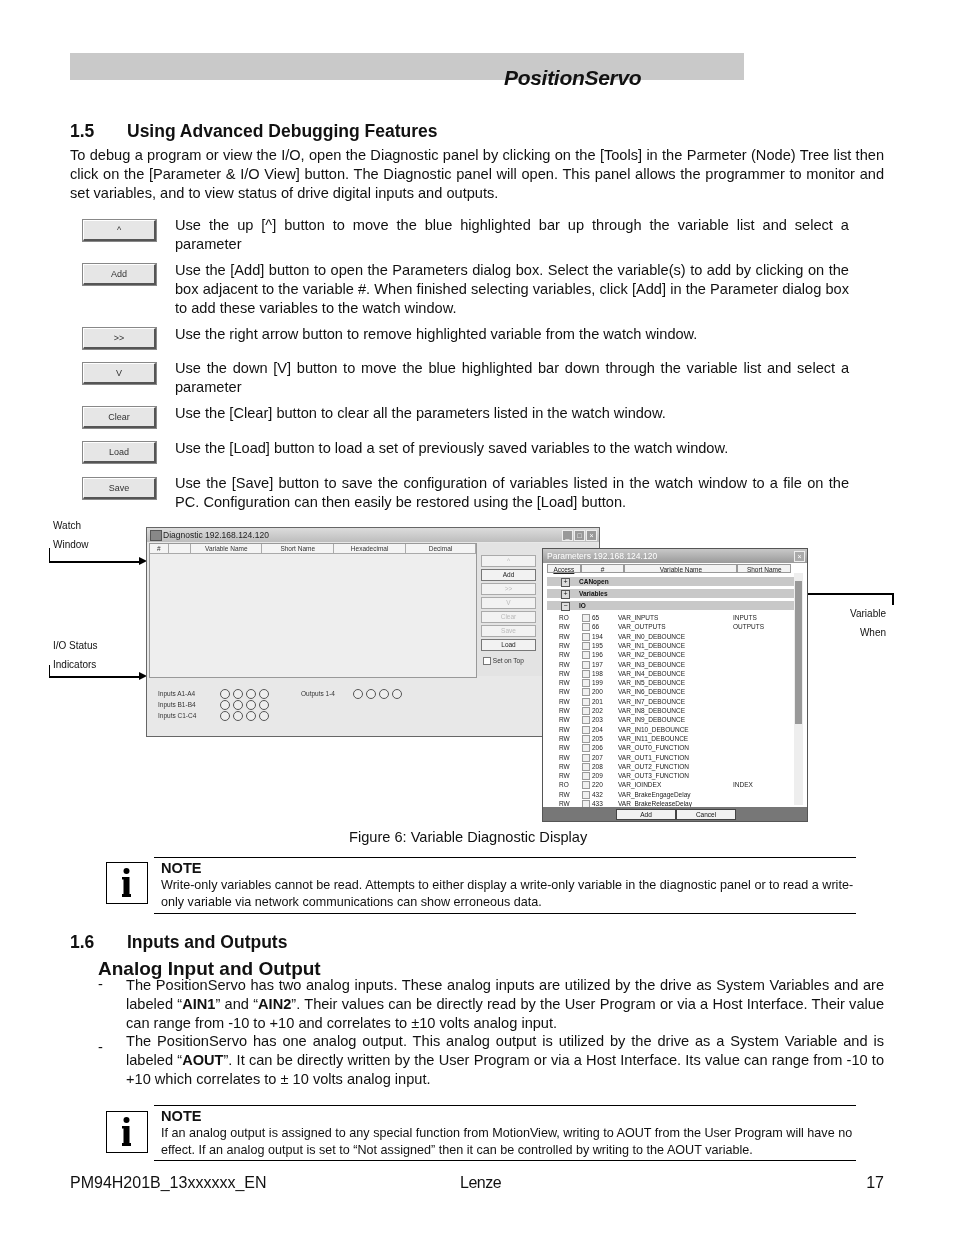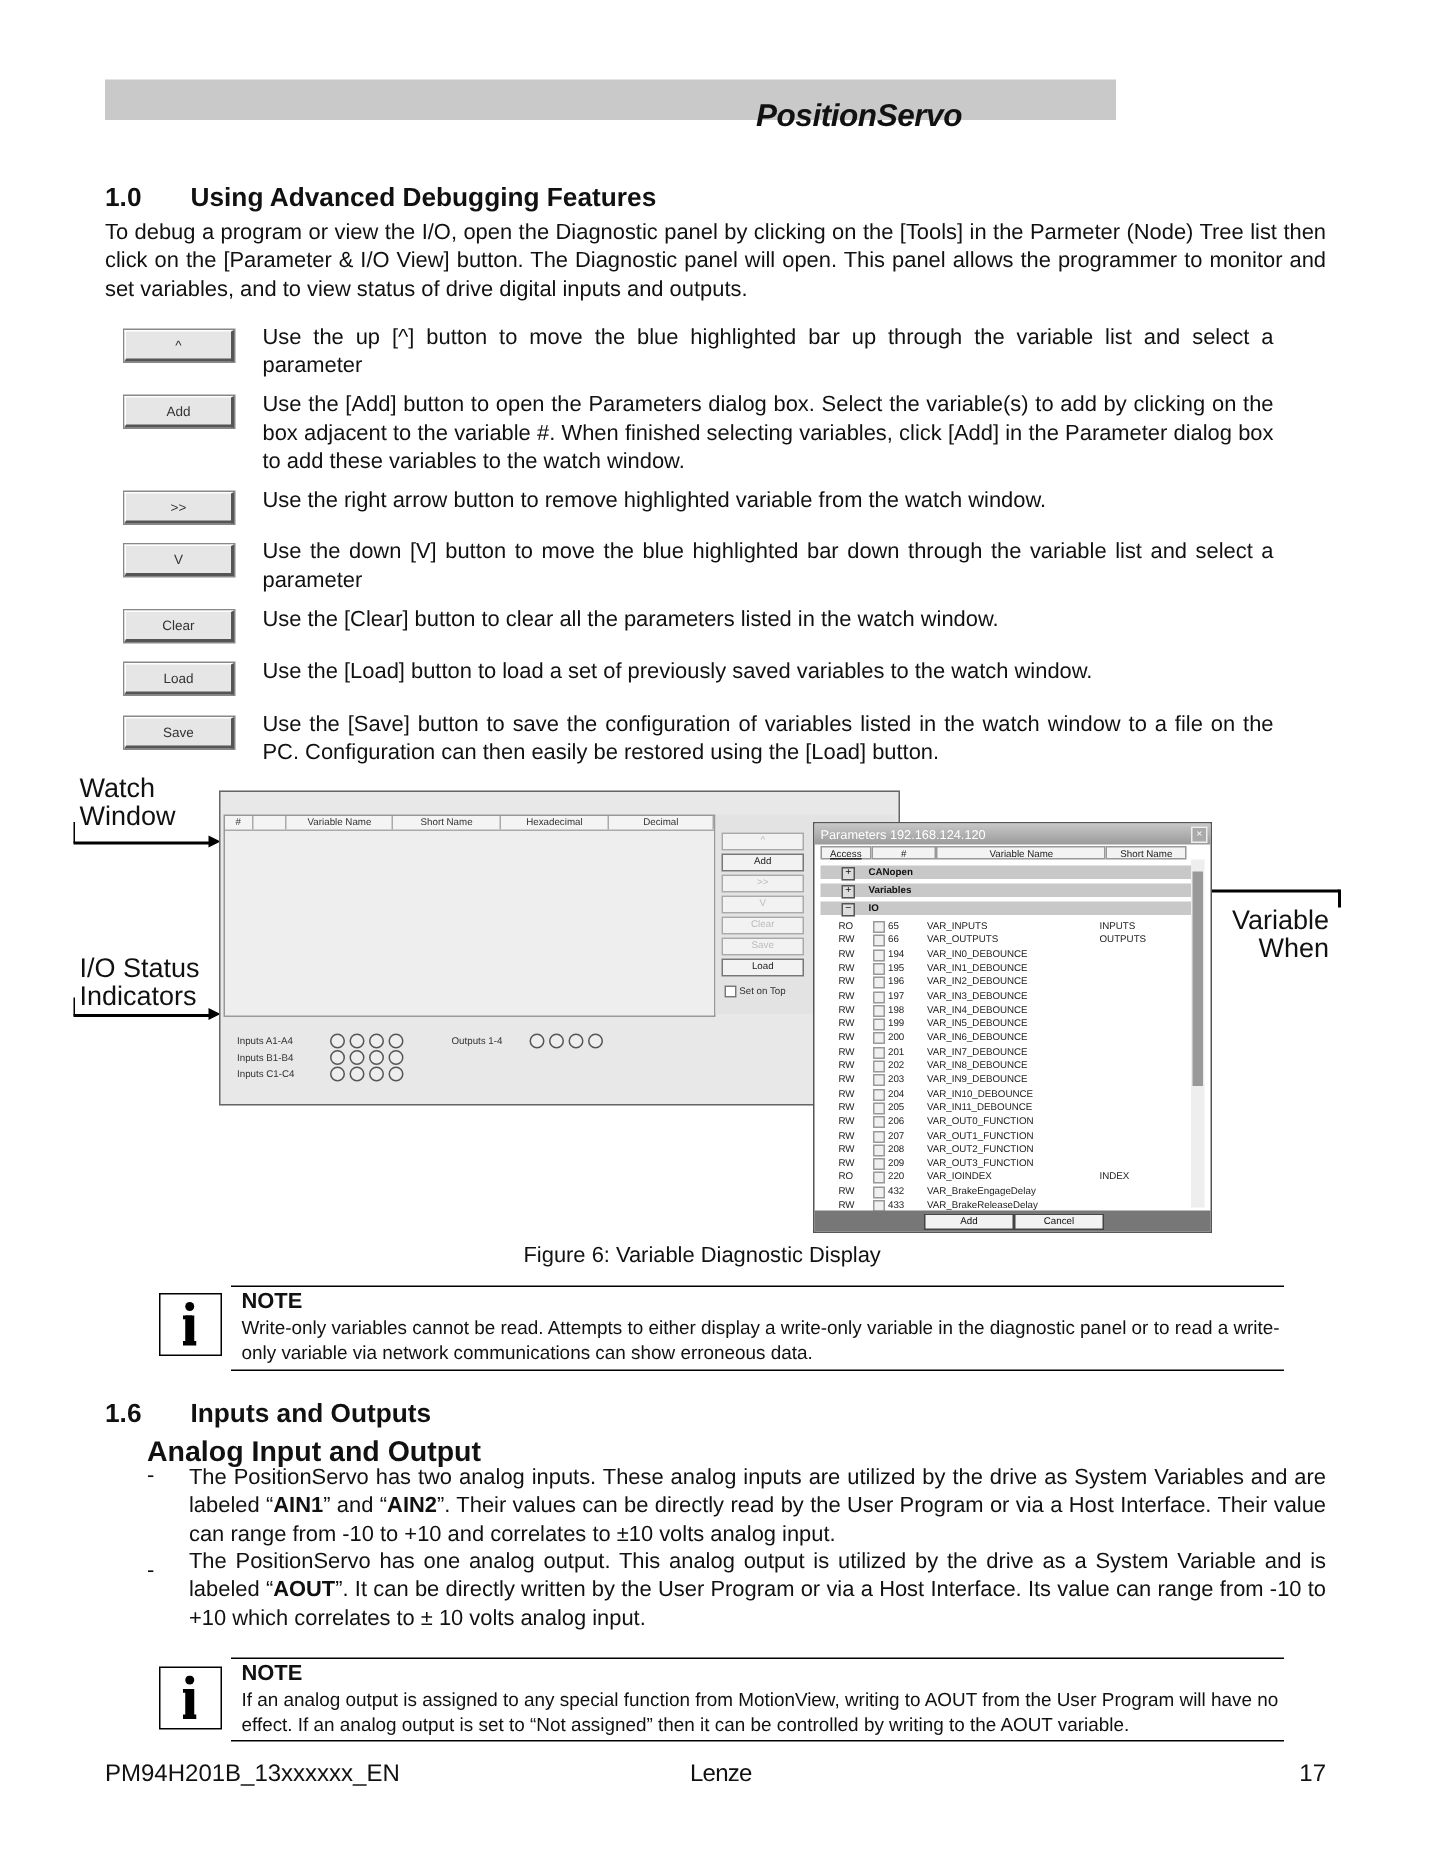--- a/index.html
+++ b/index.html
@@ -8,21 +8,21 @@
   .header-bar { left:70px; top:53px; width:674px; height:27px; background:#c9c9c9; }
   .header-title { left:504px; top:66px; font-size:21px; font-weight:bold; font-style:italic; letter-spacing:-0.3px; }
   .h2 { font-size:17.5px; font-weight:bold; }
   .h2 .num { display:inline-block; width:57px; }
   .body-text { font-size:14.6px; line-height:19px; }
   .just { text-align:justify; }
   .btn-icon { position:absolute; left:83px; width:70px; height:18px; background:#e6e6e6; border-top:1px solid #fff; border-left:1px solid #fff; border-right:2px solid #555; border-bottom:2px solid #555; box-shadow:0 0 0 1px #888; font-size:9px; text-align:center; line-height:18px; color:#333; }
   .btn-desc { position:absolute; left:175px; width:674px; font-size:14.6px; line-height:19px; text-align:justify; }
 
   
-  .fig-label { font-size:18px; line-height:19px; }
+  .fig-label { font-size:10px; line-height:19px; }
   .arrow-line { position:absolute; background:#000; }
   .diag-win { left:146px; top:527px; width:452px; height:208px; border:1px solid #666; background:#e8e8e8; }
   .diag-title { height:14px; background:linear-gradient(#dcdcdc,#bdbdbd); font-size:8.5px; line-height:14px; padding-left:16px; color:#222; position:relative; }
   .tbtn { position:absolute; top:2px; width:9px; height:9px; background:#999; border:1px solid #eee; font-size:7px; color:#fff; line-height:9px; text-align:center; }
   .diag-grid { position:absolute; left:2px; top:15px; width:326px; height:133px; background:#eee; border:1px solid #999; }
   .diag-cols { display:flex; height:9px; border-bottom:1px solid #aaa; background:#f4f4f4; font-size:6.5px; line-height:9px; color:#333; }
   .diag-cols div { border-right:1px solid #aaa; text-align:center; overflow:hidden; white-space:nowrap; }
   .diag-side { position:absolute; left:330px; top:15px; width:120px; height:133px; background:#e3e3e3; }
   .sbtn { position:absolute; left:4px; width:53px; height:10px; border:1px solid #aaa; background:#f2f2f2; font-size:6.5px; line-height:10px; text-align:center; color:#bbb; }
   .sbtn.en { color:#222; border-color:#777; }
@@ -55,21 +55,21 @@
   .bullet-text { position:absolute; left:126px; width:758px; font-size:14.6px; line-height:19px; text-align:justify; }
   .footer { font-size:16px; }
 </style>
 </head>
 <body>
 
 <div class="abs header-bar"></div>
 <div class="abs header-title">PositionServo</div>
 
 <div class="abs h2" style="left:70px; top:121px;">
-  <span class="num">1.0</span><span>Using Advanced Debugging Features</span>
+  <span class="num">1.5</span><span>Using Advanced Debugging Features</span>
 </div>
 <div class="abs body-text just" style="left:70px; top:146px; width:814px;">To debug a program or view the I/O, open the Diagnostic panel by clicking on the [Tools] in the Parmeter (Node) Tree list then click on the [Parameter &amp; I/O View] button. The Diagnostic panel will open. This panel allows the programmer to monitor and set variables, and to view status of drive digital inputs and outputs.</div>
 
 <div class="btn-icon" style="top:220px;">^</div>
 <div class="btn-desc" style="top:216px;">Use the up [^] button to move the blue highlighted bar up through the variable list and select a parameter</div>
 
 <div class="btn-icon" style="top:264px;">Add</div>
 <div class="btn-desc" style="top:261px;">Use the [Add] button to open the Parameters dialog box. Select the variable(s) to add by clicking on the box adjacent to the variable #. When finished selecting variables, click [Add] in the Parameter dialog box to add these variables to the watch window.</div>
 
 <div class="btn-icon" style="top:328px;">&gt;&gt;</div>
@@ -105,20 +105,27 @@
 
 <div class="abs fig-label" style="left:820px; top:604px; text-align:right; width:66px;">
   <div>Variable</div>
   <div>When</div>
 </div>
 <div class="arrow-line" style="left:892px; top:593px; width:1.5px; height:12px;"></div>
 <div class="arrow-line" style="left:786px; top:593px; width:107px; height:1.5px;"></div>
 <div class="abs" style="left:778px; top:589px; width:0; height:0; border-right:9px solid #000; border-top:4px solid transparent; border-bottom:4px solid transparent;"></div>
 
 <div class="abs diag-win">
+  <div class="diag-title">
+    <span class="abs" style="left:3px; top:2px; width:10px; height:9px; background:#888; border:1px solid #555;"></span>
+    <span>Diagnostic   192.168.124.120</span>
+    <span class="tbtn" style="right:26px;">_</span>
+    <span class="tbtn" style="right:14px;">□</span>
+    <span class="tbtn" style="right:2px;">×</span>
+  </div>
   <div class="diag-grid">
     <div class="diag-cols">
       <div style="width:18px;">#</div>
       <div style="width:22px;"></div>
       <div style="width:71px;">Variable Name</div>
       <div style="width:72px;">Short Name</div>
       <div style="width:72px;">Hexadecimal</div>
       <div style="width:70px;">Decimal</div>
     </div>
   </div>

